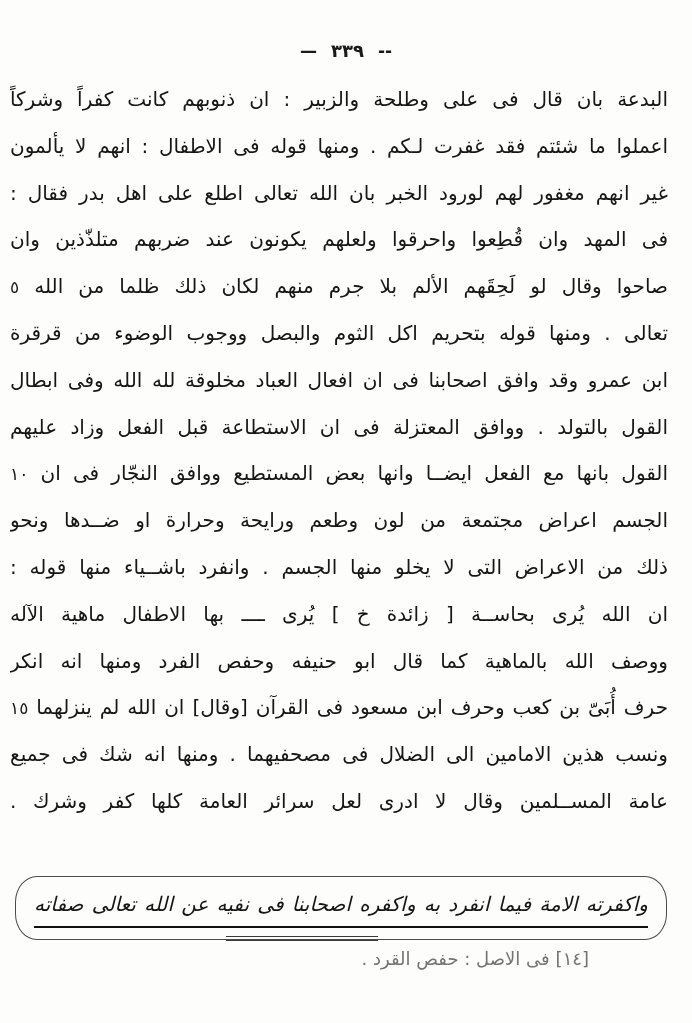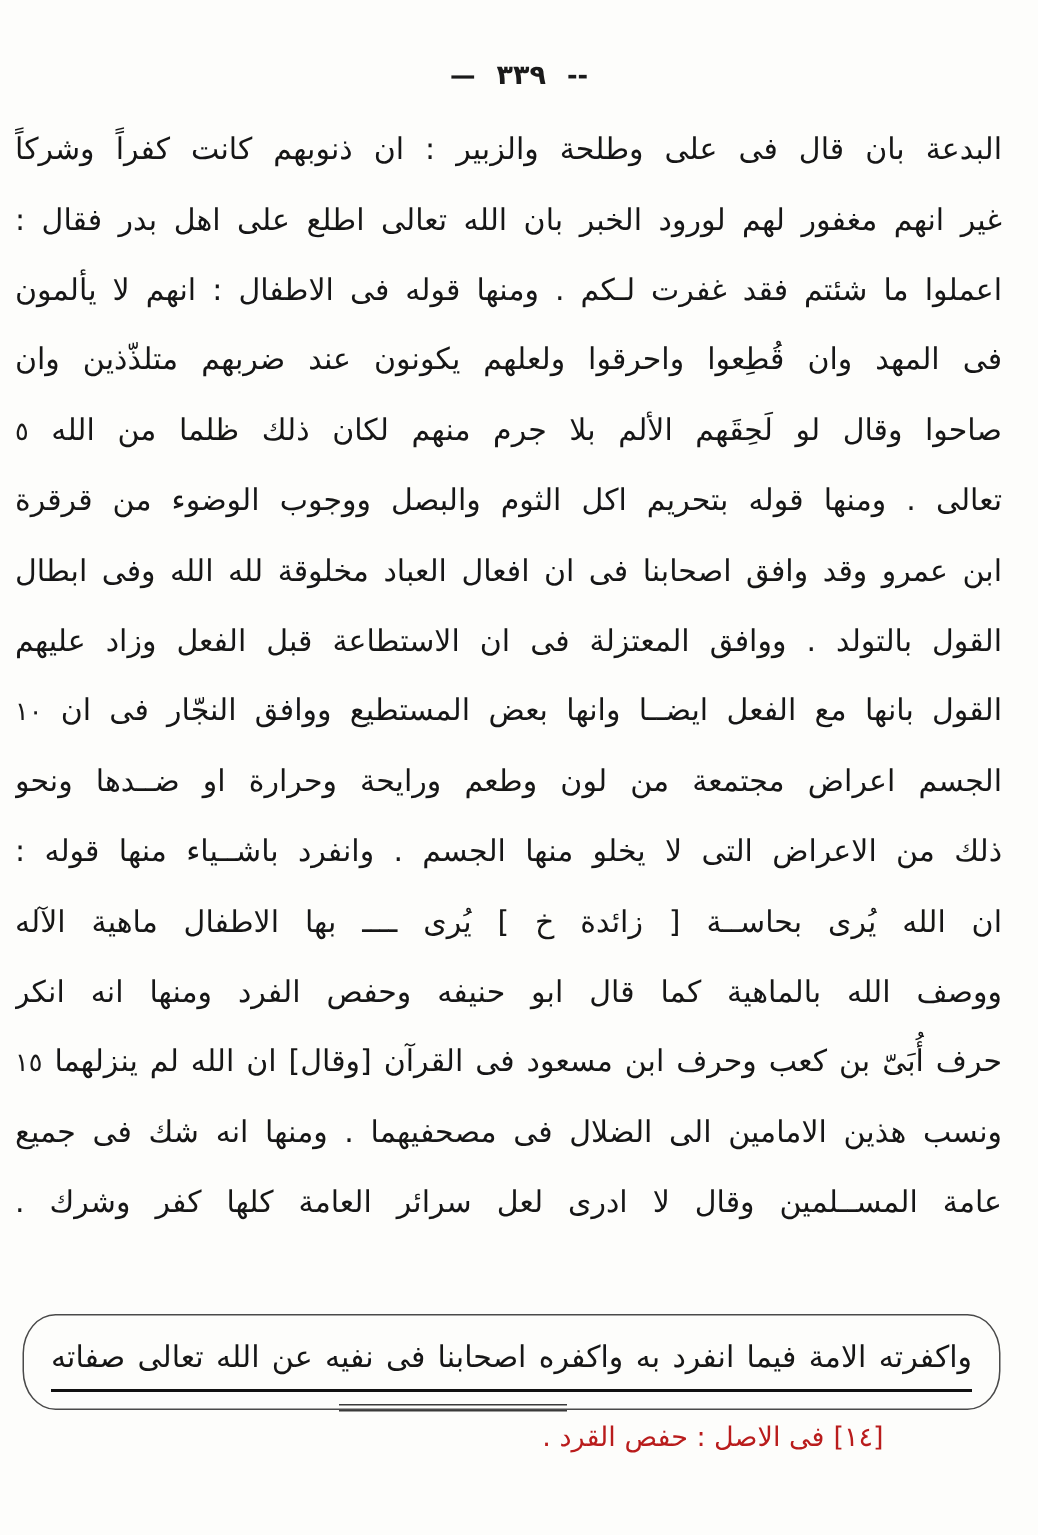--- a/index.html
+++ b/index.html
@@ -39,56 +39,57 @@
   .mnum{
     font-size:17px;color:#1a1a1a;
   }
   
   .boxed-note{
     position:absolute;top:876px;left:15px;right:25px;height:64px;
     border:1.5px solid #4a4a4a;
     border-radius:22px / 26px;
     box-sizing:border-box;
     padding:7px 18px 0 18px;
+    font-style:italic;
   }
   .boxed-note-text{
     display:block;
     font-size:20px;line-height:40px;
     text-align:justify;text-align-last:justify;
     border-bottom:2.5px solid #111;
     padding-bottom:2px;
     overflow:hidden;white-space:nowrap;
   }
   .boxed-note-subline{
     position:absolute;top:59px;left:210px;width:152px;height:3px;
     border-top:1px solid #3a3a3a;border-bottom:1px solid #3a3a3a;
   }
   
   .footnote{
     position:absolute;top:944px;right:103px;
-    font-size:18px;line-height:30px;color:#b91c1c;
+    font-size:18px;line-height:30px;color:#737373;
     direction:rtl;white-space:nowrap;
   }
   .footnote .marker{margin-left:6px;}
 </style>
 </head>
 <body>
 
 <div class="page">
 
   <div class="pagenum-row">
     <span>—</span>
     <span class="num">٣٣٩</span>
     <span>--</span>
   </div>
 
   <div class="text-block">
     <div class="line">البدعة بان قال فى على وطلحة والزبير : ان ذنوبهم كانت كفراً وشركاً</div>
+    <div class="line">اعملوا ما شئتم فقد غفرت لـكم . ومنها قوله فى الاطفال : انهم لا يألمون</div>
     <div class="line">غير انهم مغفور لهم لورود الخبر بان الله تعالى اطلع على اهل بدر فقال :</div>
-    <div class="line">اعملوا ما شئتم فقد غفرت لـكم . ومنها قوله فى الاطفال : انهم لا يألمون</div>
     <div class="line">فى المهد وان قُطِعوا واحرقوا ولعلهم يكونون عند ضربهم متلذّذين وان</div>
     <div class="line"><span>صاحوا وقال لو لَحِقَهم الألم بلا جرم منهم لكان ذلك ظلما من الله</span> <span class="mnum">٥</span></div>
     <div class="line">تعالى . ومنها قوله بتحريم اكل الثوم والبصل ووجوب الوضوء من قرقرة</div>
     <div class="line">ابن عمرو وقد وافق اصحابنا فى ان افعال العباد مخلوقة لله الله وفى ابطال</div>
     <div class="line">القول بالتولد . ووافق المعتزلة فى ان الاستطاعة قبل الفعل وزاد عليهم</div>
     <div class="line"><span>القول بانها مع الفعل ايضــا وانها بعض المستطيع ووافق النجّار فى ان</span> <span class="mnum">١٠</span></div>
     <div class="line">الجسم اعراض مجتمعة من لون وطعم ورايحة وحرارة او ضــدها ونحو</div>
     <div class="line">ذلك من الاعراض التى لا يخلو منها الجسم . وانفرد باشــياء منها قوله :</div>
     <div class="line">ان الله يُرى بحاســة [ زائدة خ ] يُرى ــــ بها الاطفال ماهية الآله</div>
     <div class="line">ووصف الله بالماهية كما قال ابو حنيفه وحفص الفرد ومنها انه انكر</div>

